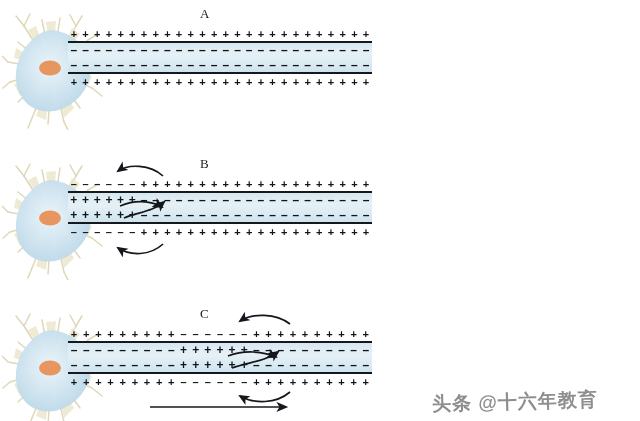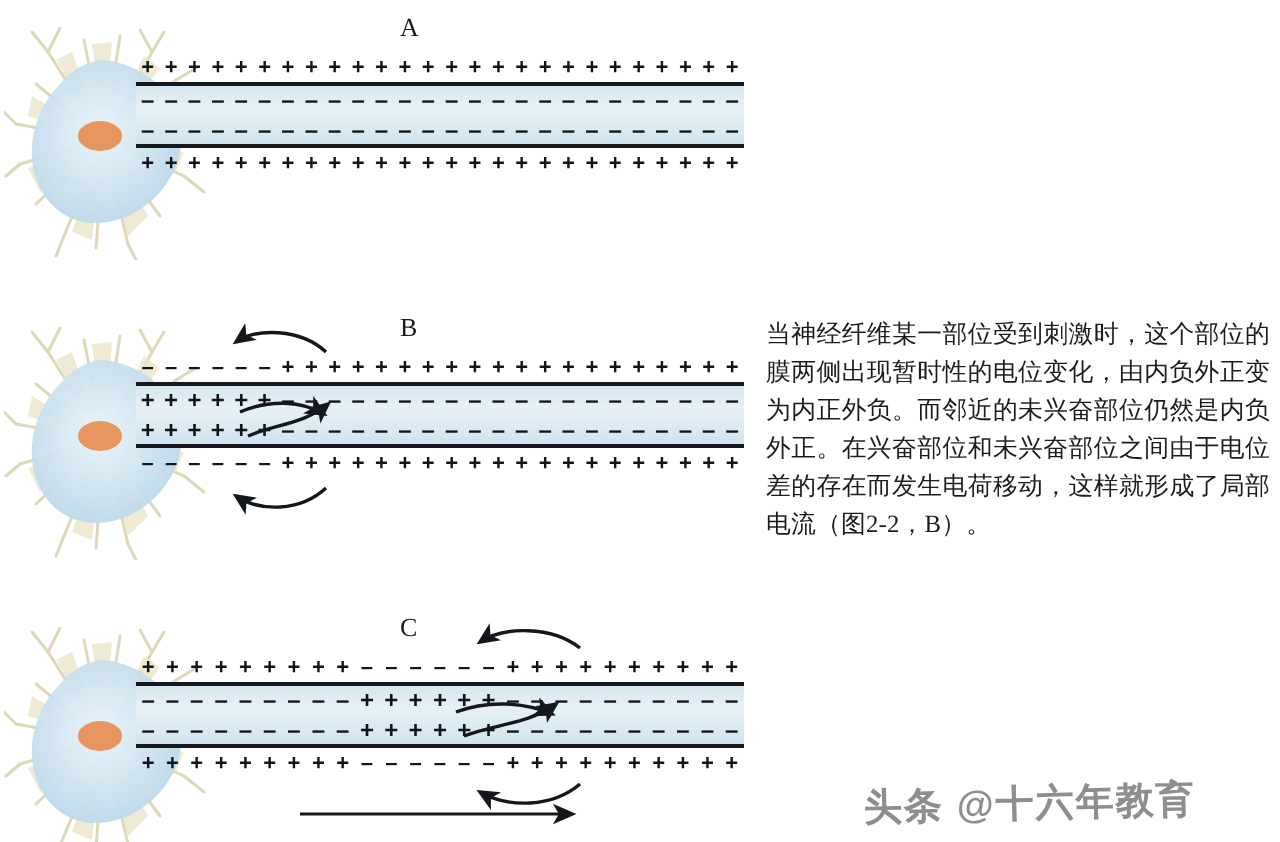--- a/index.html
+++ b/index.html
@@ -623,18 +623,17 @@
             </marker>
           </defs>
           <line x1="150" y1="117" x2="286" y2="117" stroke="#14171b" stroke-width="1.6" marker-end="url(#mcc)"></line>
         </svg>
       </div>
     </div>
 
   </div>
 
   <div class="text-col">
-    <div class="para" style="top:158px;">当神经纤维某一部位受到刺激时，这个部位的膜两侧出现暂时性的电位变化，由内负外正变为内正外负。而邻近的未兴奋部位仍然是内负外正。在兴奋部位和未兴奋部位之间由于电位差的存在而发生电荷移动，这样就形成了局部电流（图2-2，B）。</div>
   </div>
 
   <div class="watermark">头条 @十六年教育</div>
 
 </div>
 
 </body></html>

